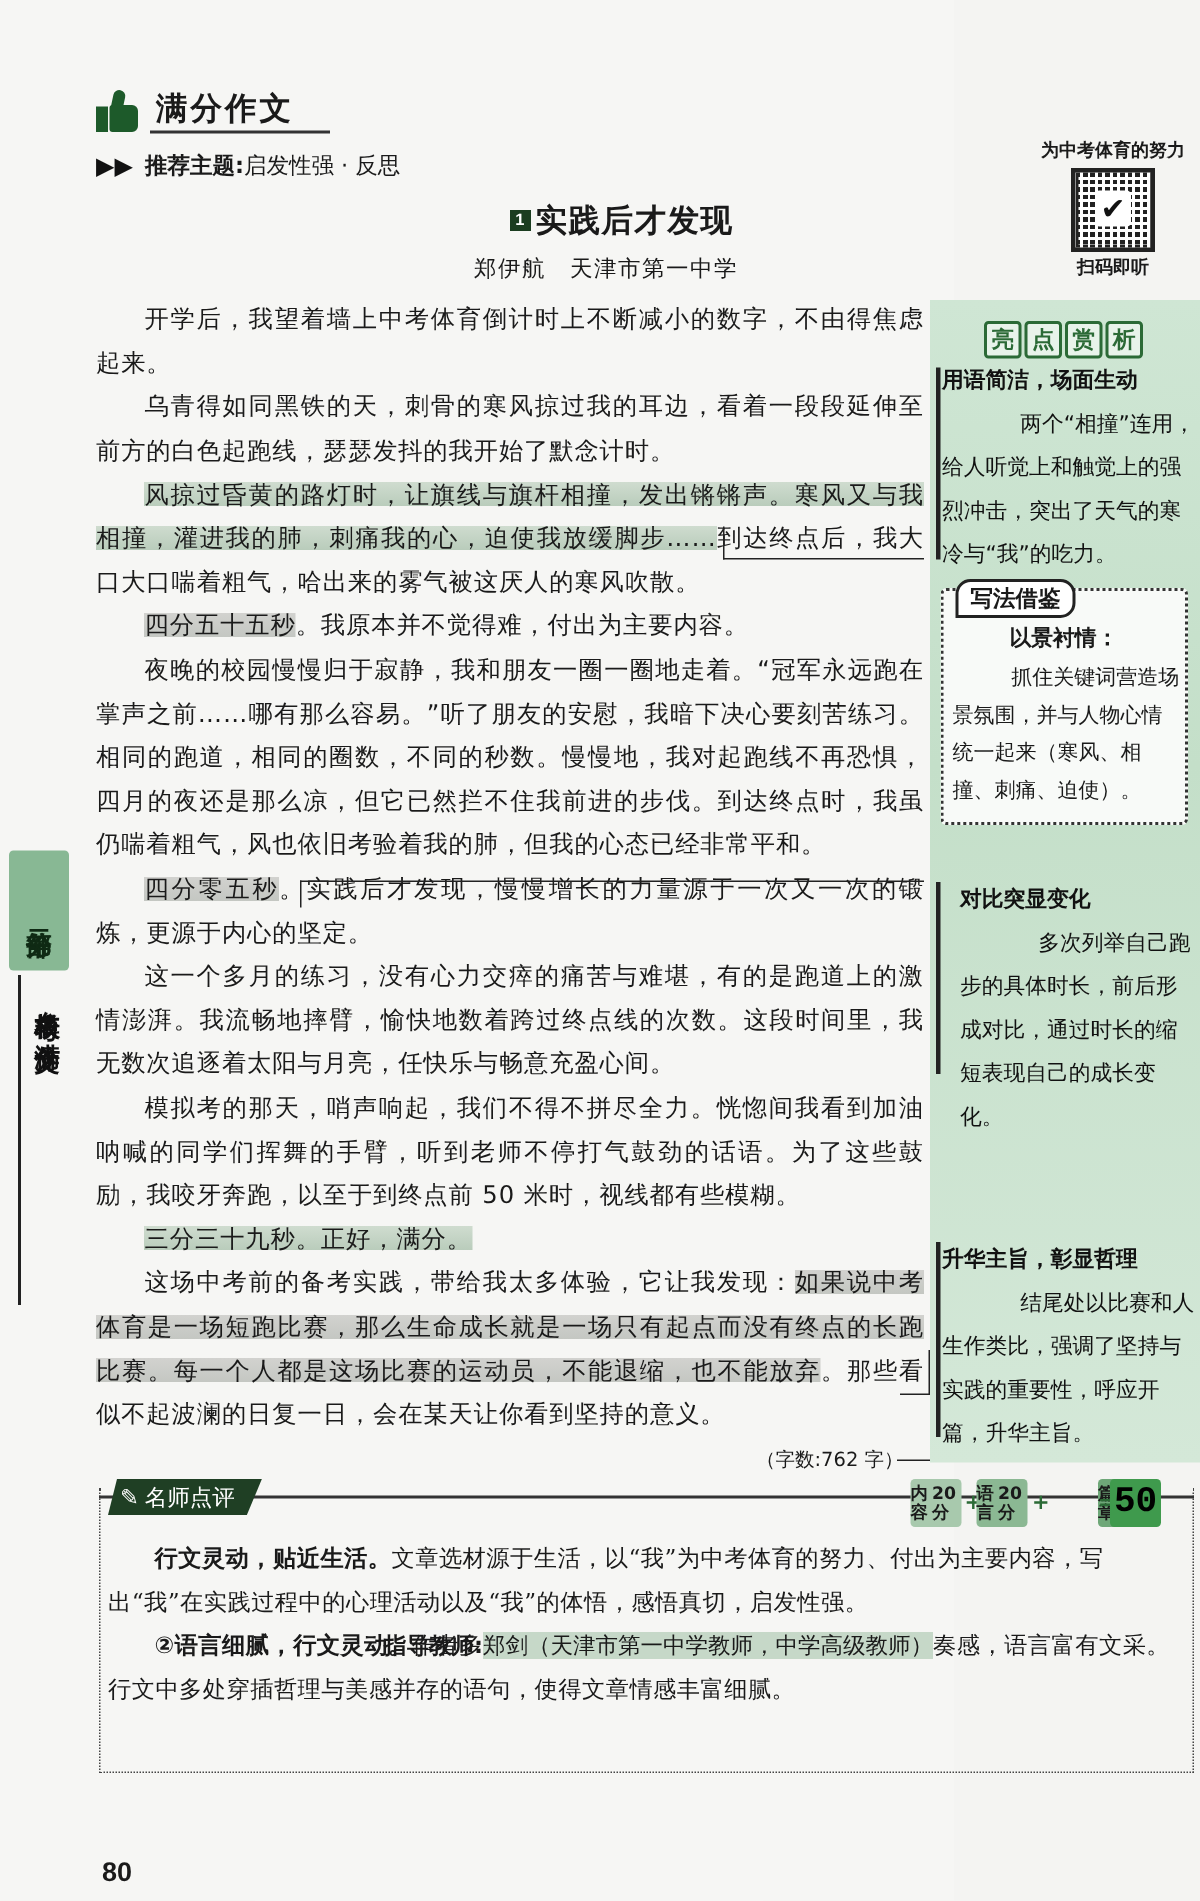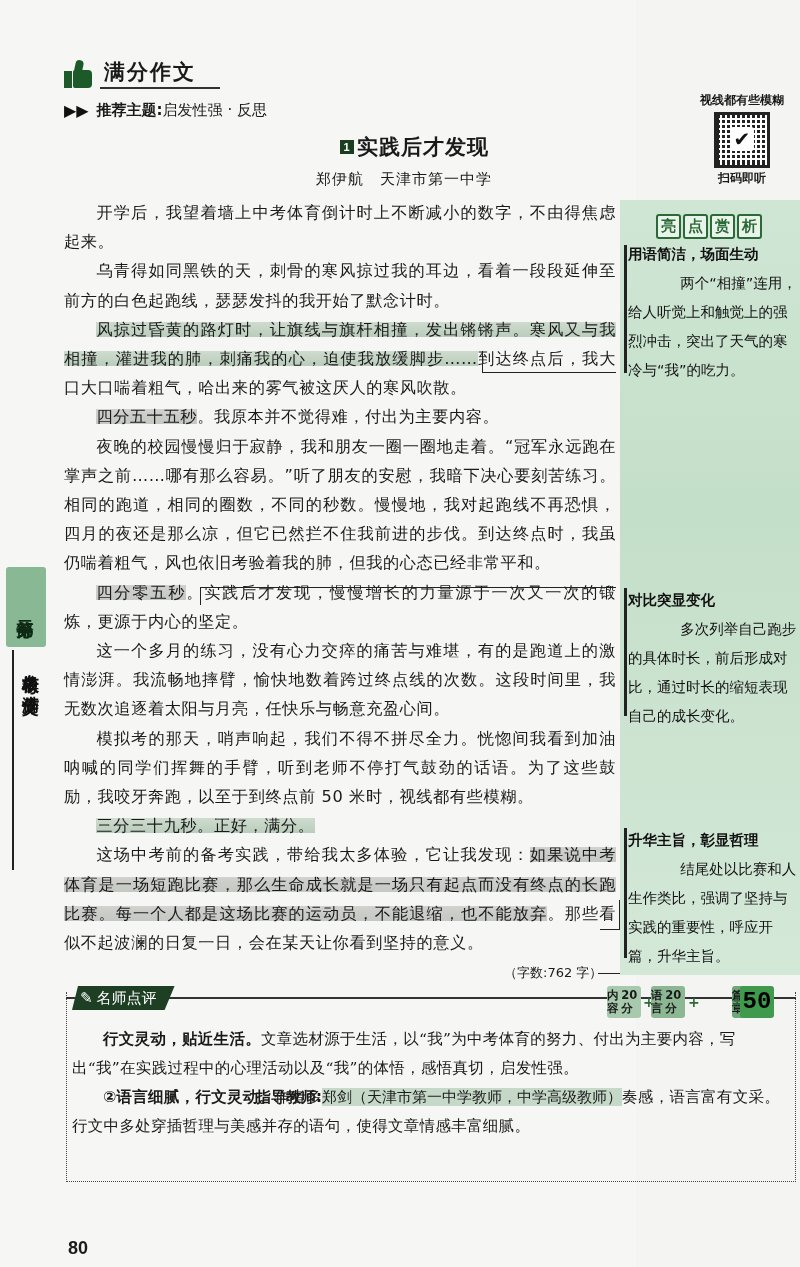--- a/index.html
+++ b/index.html
@@ -103,21 +103,21 @@
     <span class="label">满分作文</span>
   </div>
 
   <div class="topic">
     <span class="arrow-icon">▶▶</span>
     <span class="key">推荐主题:</span>
     <span>启发性强 · 反思</span>
   </div>
 
   <div class="qr">
-    <div class="qr-top">视线都有些模糊</div>
+    <div class="qr-top">为中考体育的努力</div>
     <div class="qr-code">
       <div class="qr-check">✔</div>
     </div>
     <div class="qr-bottom">扫码即听</div>
   </div>
 
   <div class="article-title">
     <span class="num-badge">1</span>
     <span>实践后才发现</span>
   </div>
@@ -152,32 +152,37 @@
       <span>析</span>
     </div>
 
     <div class="note-bar" style="top:45px; height:128px;"></div>
     <div class="note" style="top:40px;">
       <div class="head">用语简洁，场面生动</div>
       <div class="txt">两个“相撞”连用，给人听觉上和触觉上的强烈冲击，突出了天气的寒冷与“我”的吃力。</div>
     </div>
 
     <div class="note-bar" style="top:388px; height:128px;"></div>
-    <div class="note" style="top:386px;">
+    <div class="note" style="top:386px;padding-left:12px;">
       <div class="head">对比突显变化</div>
       <div class="txt">多次列举自己跑步的具体时长，前后形成对比，通过时长的缩短表现自己的成长变化。</div>
     </div>
 
     <div class="note-bar" style="top:628px; height:130px;"></div>
     <div class="note" style="top:626px;">
       <div class="head">升华主旨，彰显哲理</div>
       <div class="txt">结尾处以比赛和人生作类比，强调了坚持与实践的重要性，呼应开篇，升华主旨。</div>
     </div>
   </div>
 
+  <div class="dotted-box">
+    <div class="tag">写法借鉴</div>
+    <div class="lead">以景衬情：</div>
+    <div class="txt">抓住关键词营造场景氛围，并与人物心情统一起来（寒风、相撞、刺痛、迫使）。</div>
+  </div>
 
   <div class="side-tab">
     <span>第二部分</span>
   </div>
   <div class="side-line"></div>
   <div class="side-text">
     <span>名校模考</span><span class="gap"></span><span>满分作文</span>
   </div>
 
   <div class="comment"></div>

